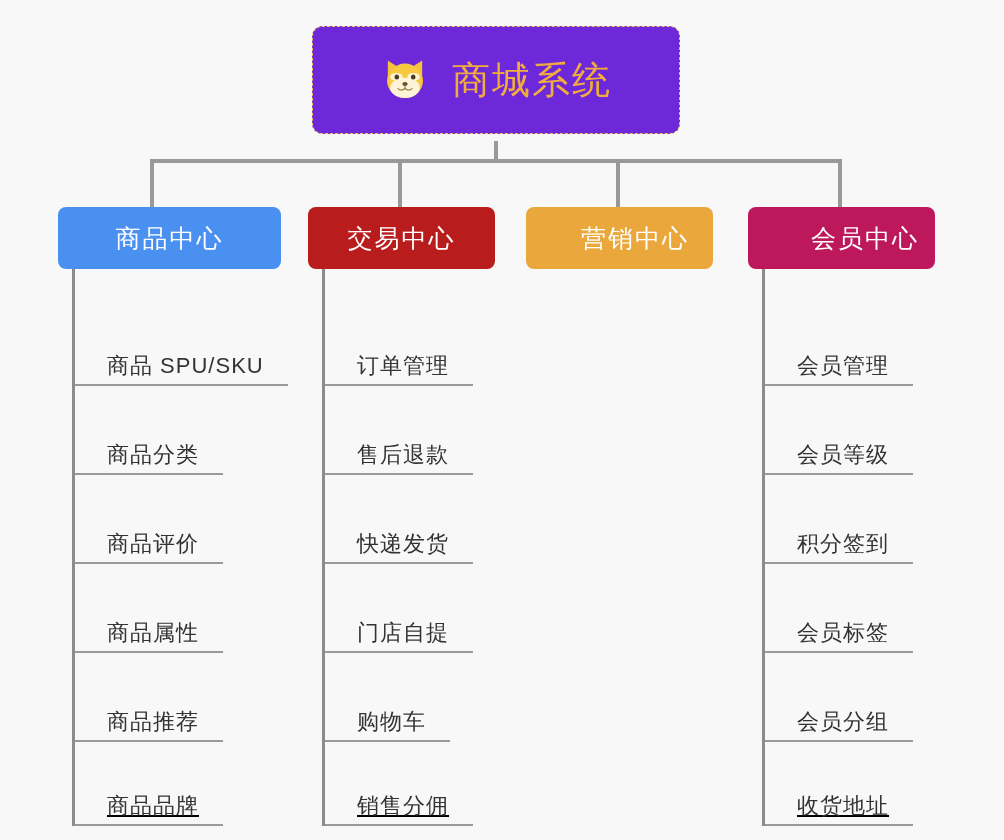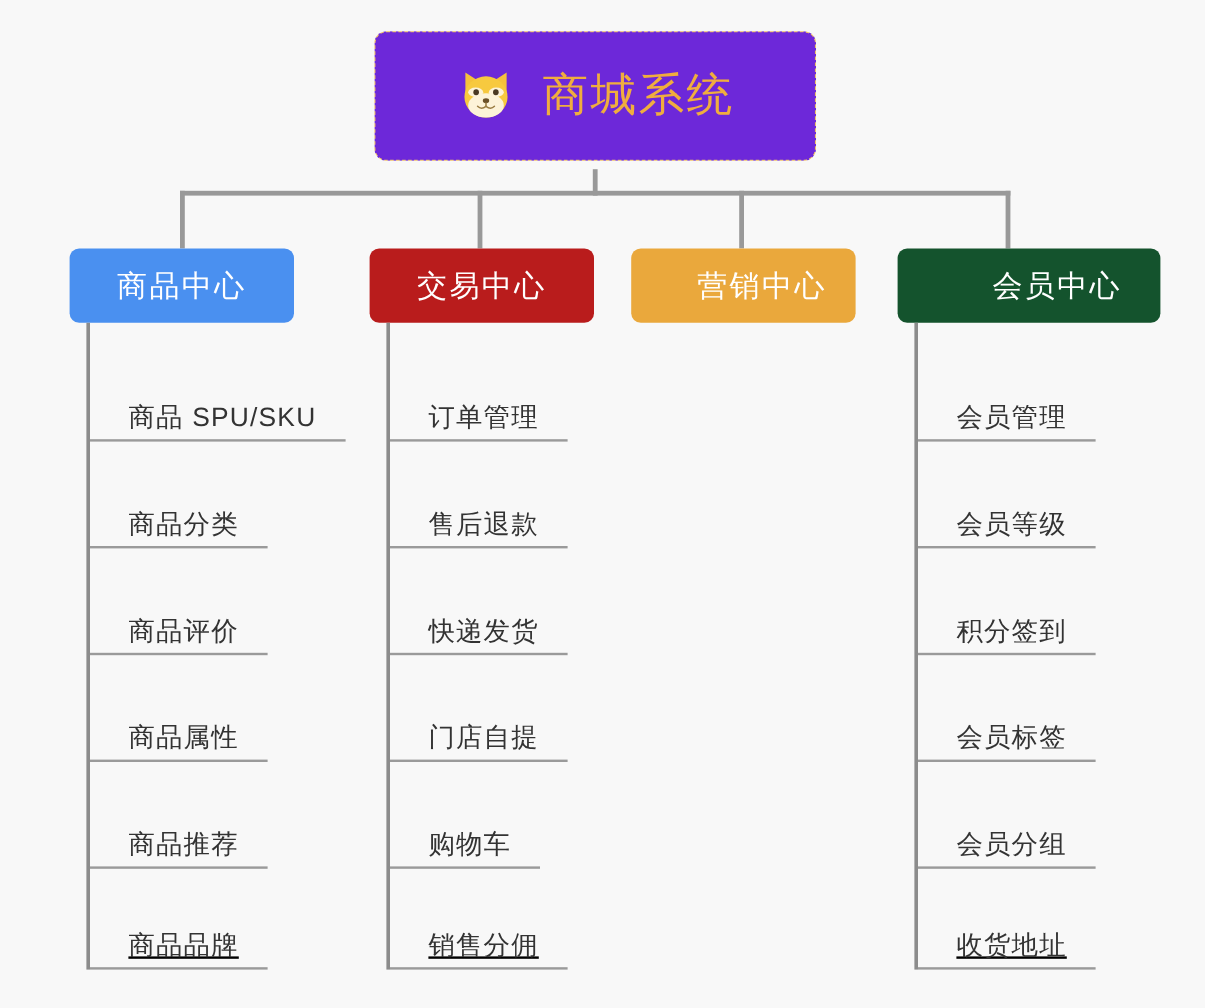--- a/index.html
+++ b/index.html
@@ -94,30 +94,30 @@
     height: 62px;
     border-radius: 8px;
     display: flex;
     align-items: center;
     justify-content: center;
     color: #ffffff;
     font-size: 25px;
     letter-spacing: 2px;
     white-space: nowrap;
   }
-  .col-1 .branch-header { width: 187px; background: #4a90f0; }
+  .col-1 .branch-header { width: 223px; background: #4a90f0; }
   .col-2 .branch-header { width: 187px; background: #b91c1c; }
   .col-3 .branch-header { width: 187px; background: #eaa83c; padding-left: 31px; }
-  .col-4 .branch-header { width: 219px; background: #14532d; padding-left: 47px; }
+  .col-4 .branch-header { width: 187px; background: #be185d; padding-left: 47px; }
 
   
   .leaf-list {
     position: relative;
     margin-left: 14px;
-    padding-top: 10px;
+    padding-top: 28px;
     border-left: 3px solid #8c8c8c;
   }
   .leaf-item {
     height: 89px;
     box-sizing: border-box;
     display: flex;
     align-items: flex-end;
     padding-left: 32px;
   }
   .leaf-item:last-child { height: 84px; text-decoration: underline; }

